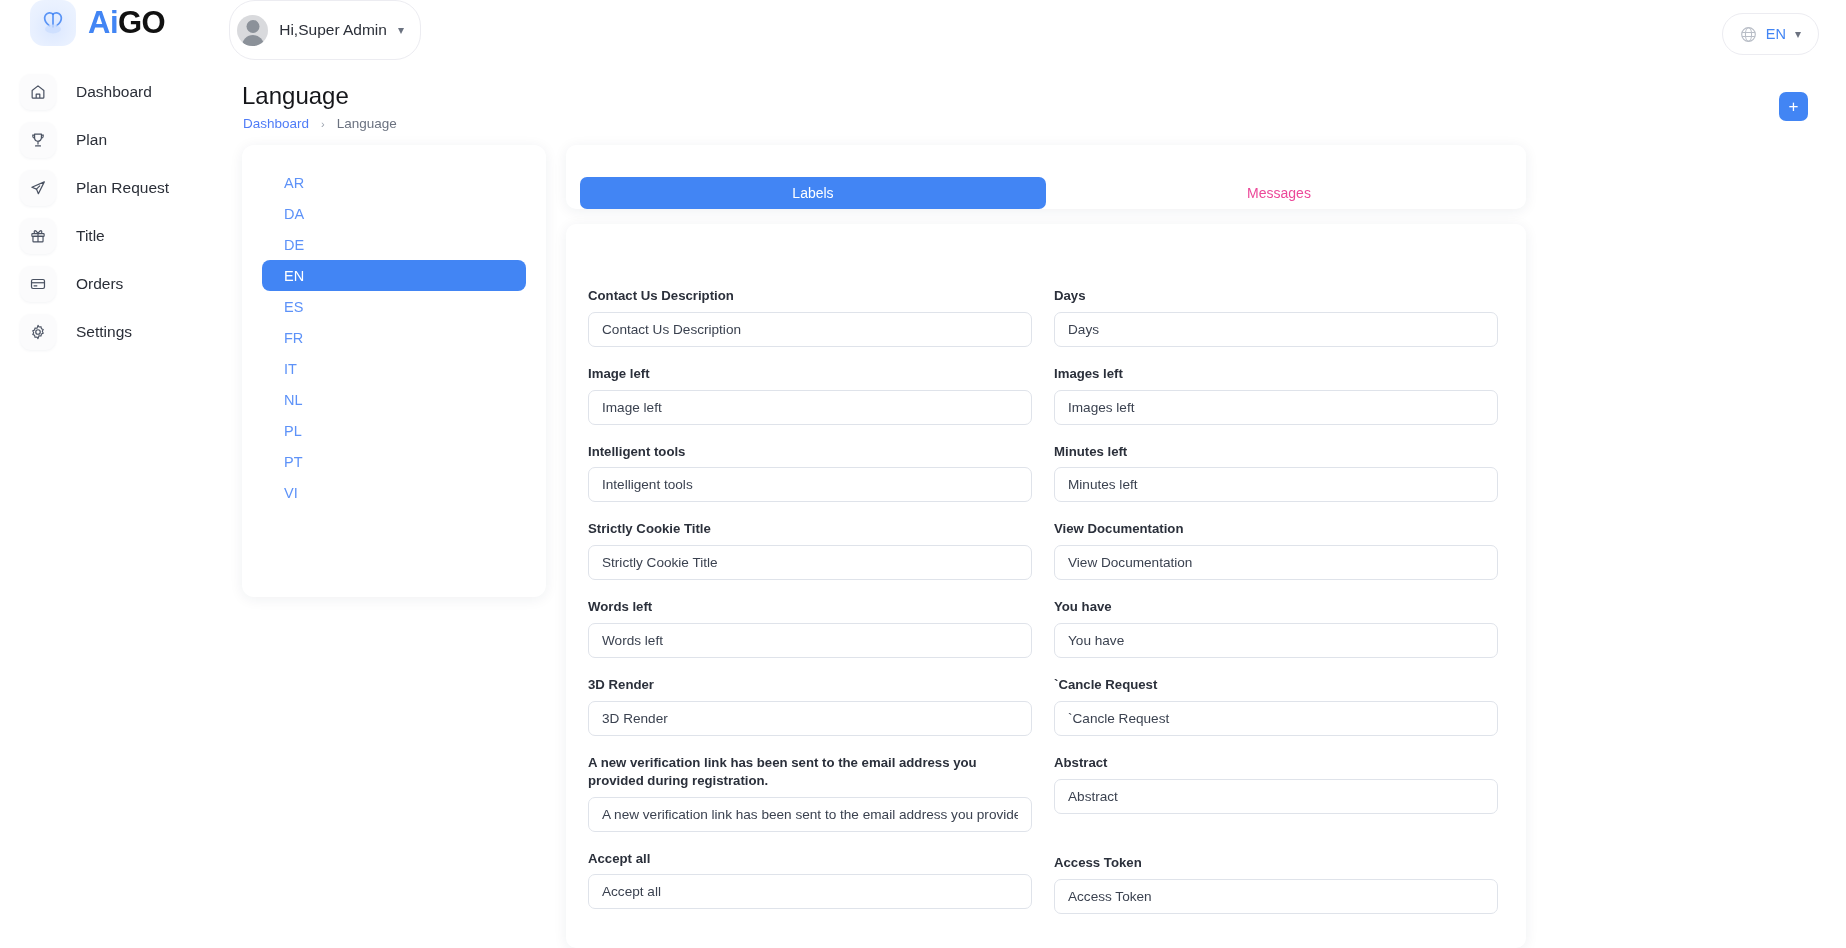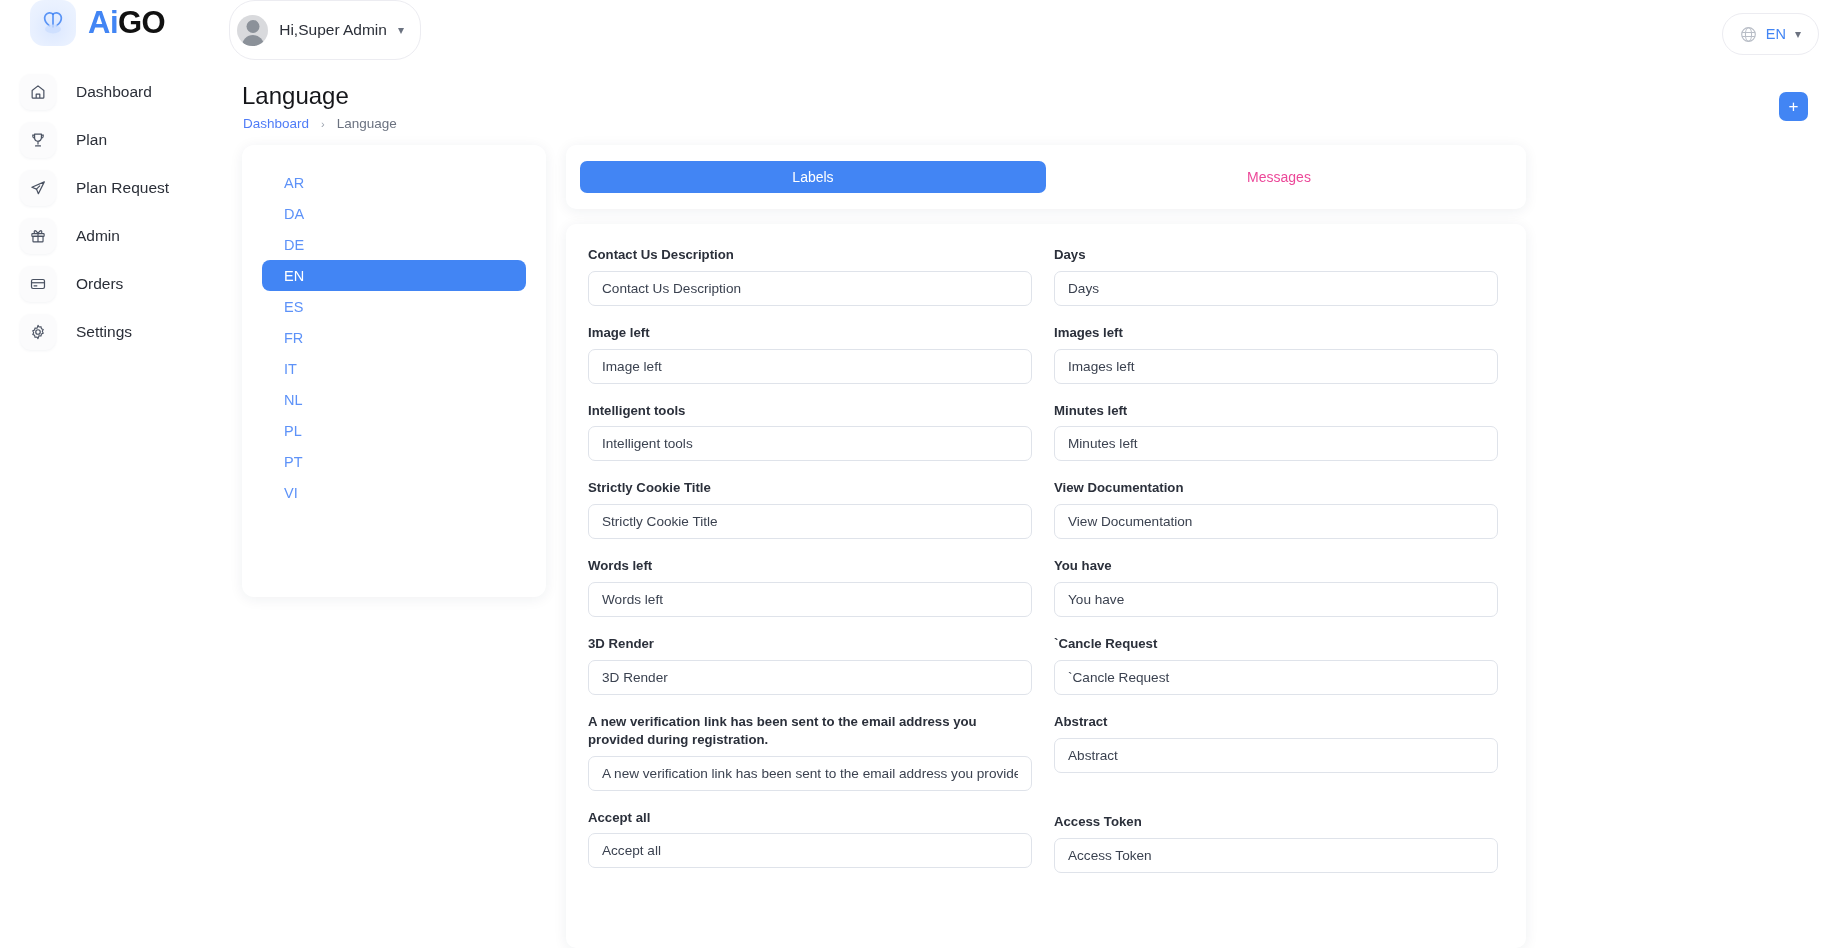--- a/index.html
+++ b/index.html
@@ -85,34 +85,34 @@
   .lang-item {
     height: 31px; border-radius: 8px; display: flex; align-items: center;
     padding-left: 22px; margin-bottom: 0px; color: #5d92f8; font-size: 14.5px;
   }
   .lang-item.active { background: #4285f4; color: #fff; }
 
   
   .tabs-card {
     position: absolute; left: 566px; top: 145px; width: 960px; height: 64px;
     background: #fff; border-radius: 10px; box-shadow: 0 2px 14px rgba(24,39,75,.07);
-    display: flex; align-items: center; padding: 0 14px;
+    display: flex; align-items: flex-end; padding: 0 14px;
   }
   .tab {
     flex: 1; height: 32px; border-radius: 7px; display: flex; align-items: center;
     justify-content: center; font-size: 14px; color: #ec4899; background: transparent; border:none;
   }
   .tab.active { background: #4285f4; color: #ffffff; }
 
   .form-card {
     position: absolute; left: 566px; top: 224px; width: 960px; height: 724px;
     background: #fff; border-radius: 10px; box-shadow: 0 2px 14px rgba(24,39,75,.07);
     padding: 22px 28px 0 22px; overflow: hidden;
   }
-  .grid { display: grid; grid-template-columns: 1fr 1fr; column-gap: 22px; }
+  .grid { display: grid; grid-template-columns: 1fr 1fr; column-gap: 22px; margin-top: 41px; }
   .col { display: flex; flex-direction: column; }
   .field { margin-bottom: 18px; }
   .field-label {
     font-size: 13.2px; font-weight: 700; color: #2b303b;
     margin-bottom: 7px; line-height: 1.35;
   }
   .field-label.two-line { max-width: 420px; }
   .field-input {
     width: 100%; height: 35px; border: 1px solid #dfe3ea; border-radius: 7px;
     padding: 0 13px; font-size: 13.6px; color: #3b4250;
@@ -196,21 +196,21 @@
 
   <div class="nav-item">
     <span class="nav-icon">
       <svg width="18" height="18" viewBox="0 0 20 20" fill="none">
         <rect x="3.2" y="7.3" width="13.6" height="3.1" rx=".7" stroke="#4a5262" stroke-width="1.3"></rect>
         <rect x="4.4" y="10.4" width="11.2" height="6.2" rx=".9" stroke="#4a5262" stroke-width="1.3"></rect>
         <path d="M10 7.3v9.3" stroke="#4a5262" stroke-width="1.3"></path>
         <path d="M10 7.3C8.9 5.3 7.9 4 6.8 4a1.8 1.8 0 0 0 0 3.3M10 7.3c1.1-2 2.1-3.3 3.2-3.3a1.8 1.8 0 0 1 0 3.3" stroke="#4a5262" stroke-width="1.3"></path>
       </svg>
     </span>
-    <span class="nav-label">Admin</span>
+    <span class="nav-label">Title</span>
   </div>
 
   <div class="nav-item">
     <span class="nav-icon">
       <svg width="18" height="18" viewBox="0 0 20 20" fill="none">
         <rect x="2.8" y="5" width="14.4" height="10" rx="1.6" stroke="#4a5262" stroke-width="1.35"></rect>
         <path d="M2.8 8.6h14.4" stroke="#4a5262" stroke-width="1.35"></path>
         <path d="M5.6 12h3.1" stroke="#4a5262" stroke-width="1.35" stroke-linecap="round"></path>
       </svg>
     </span>

